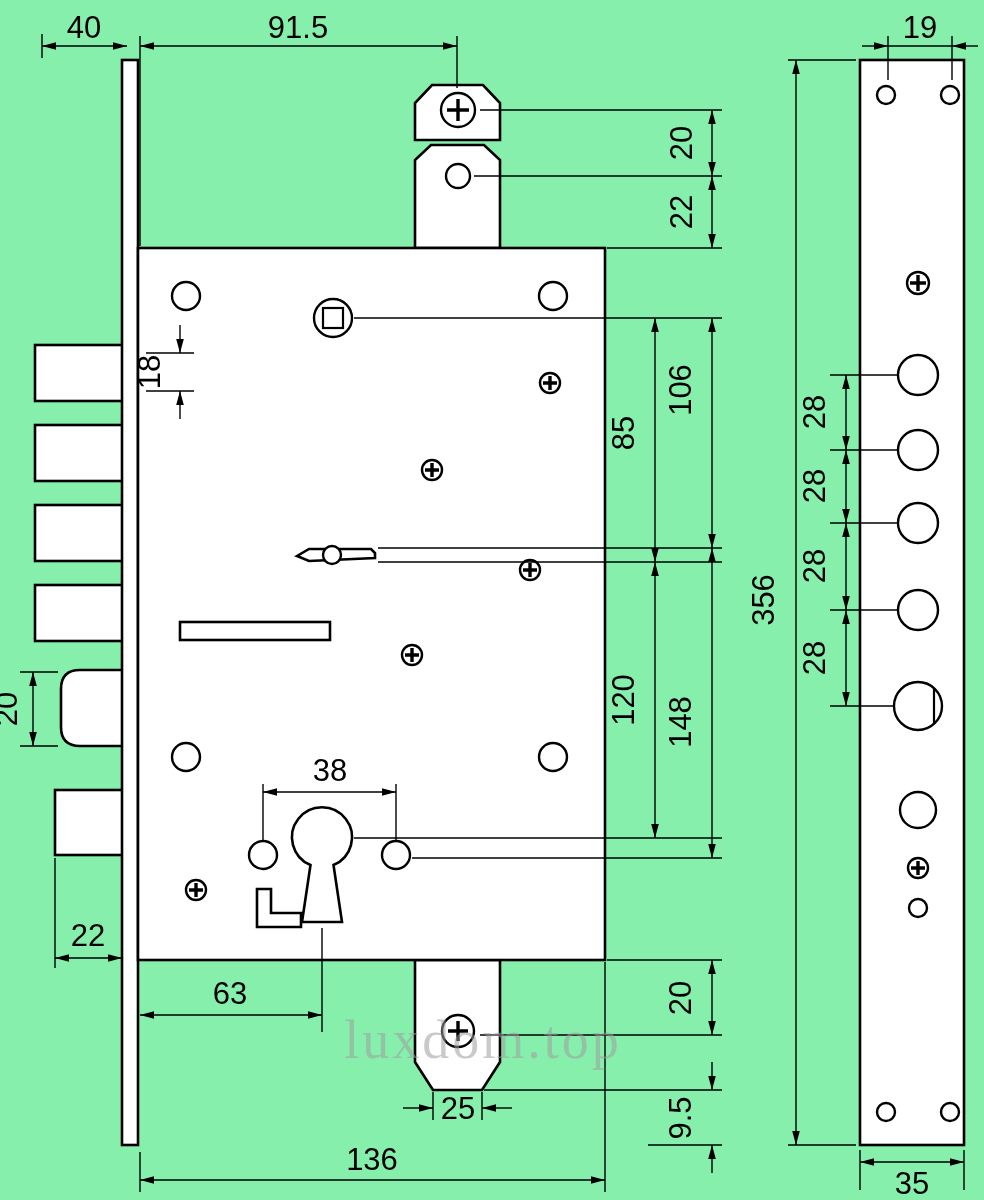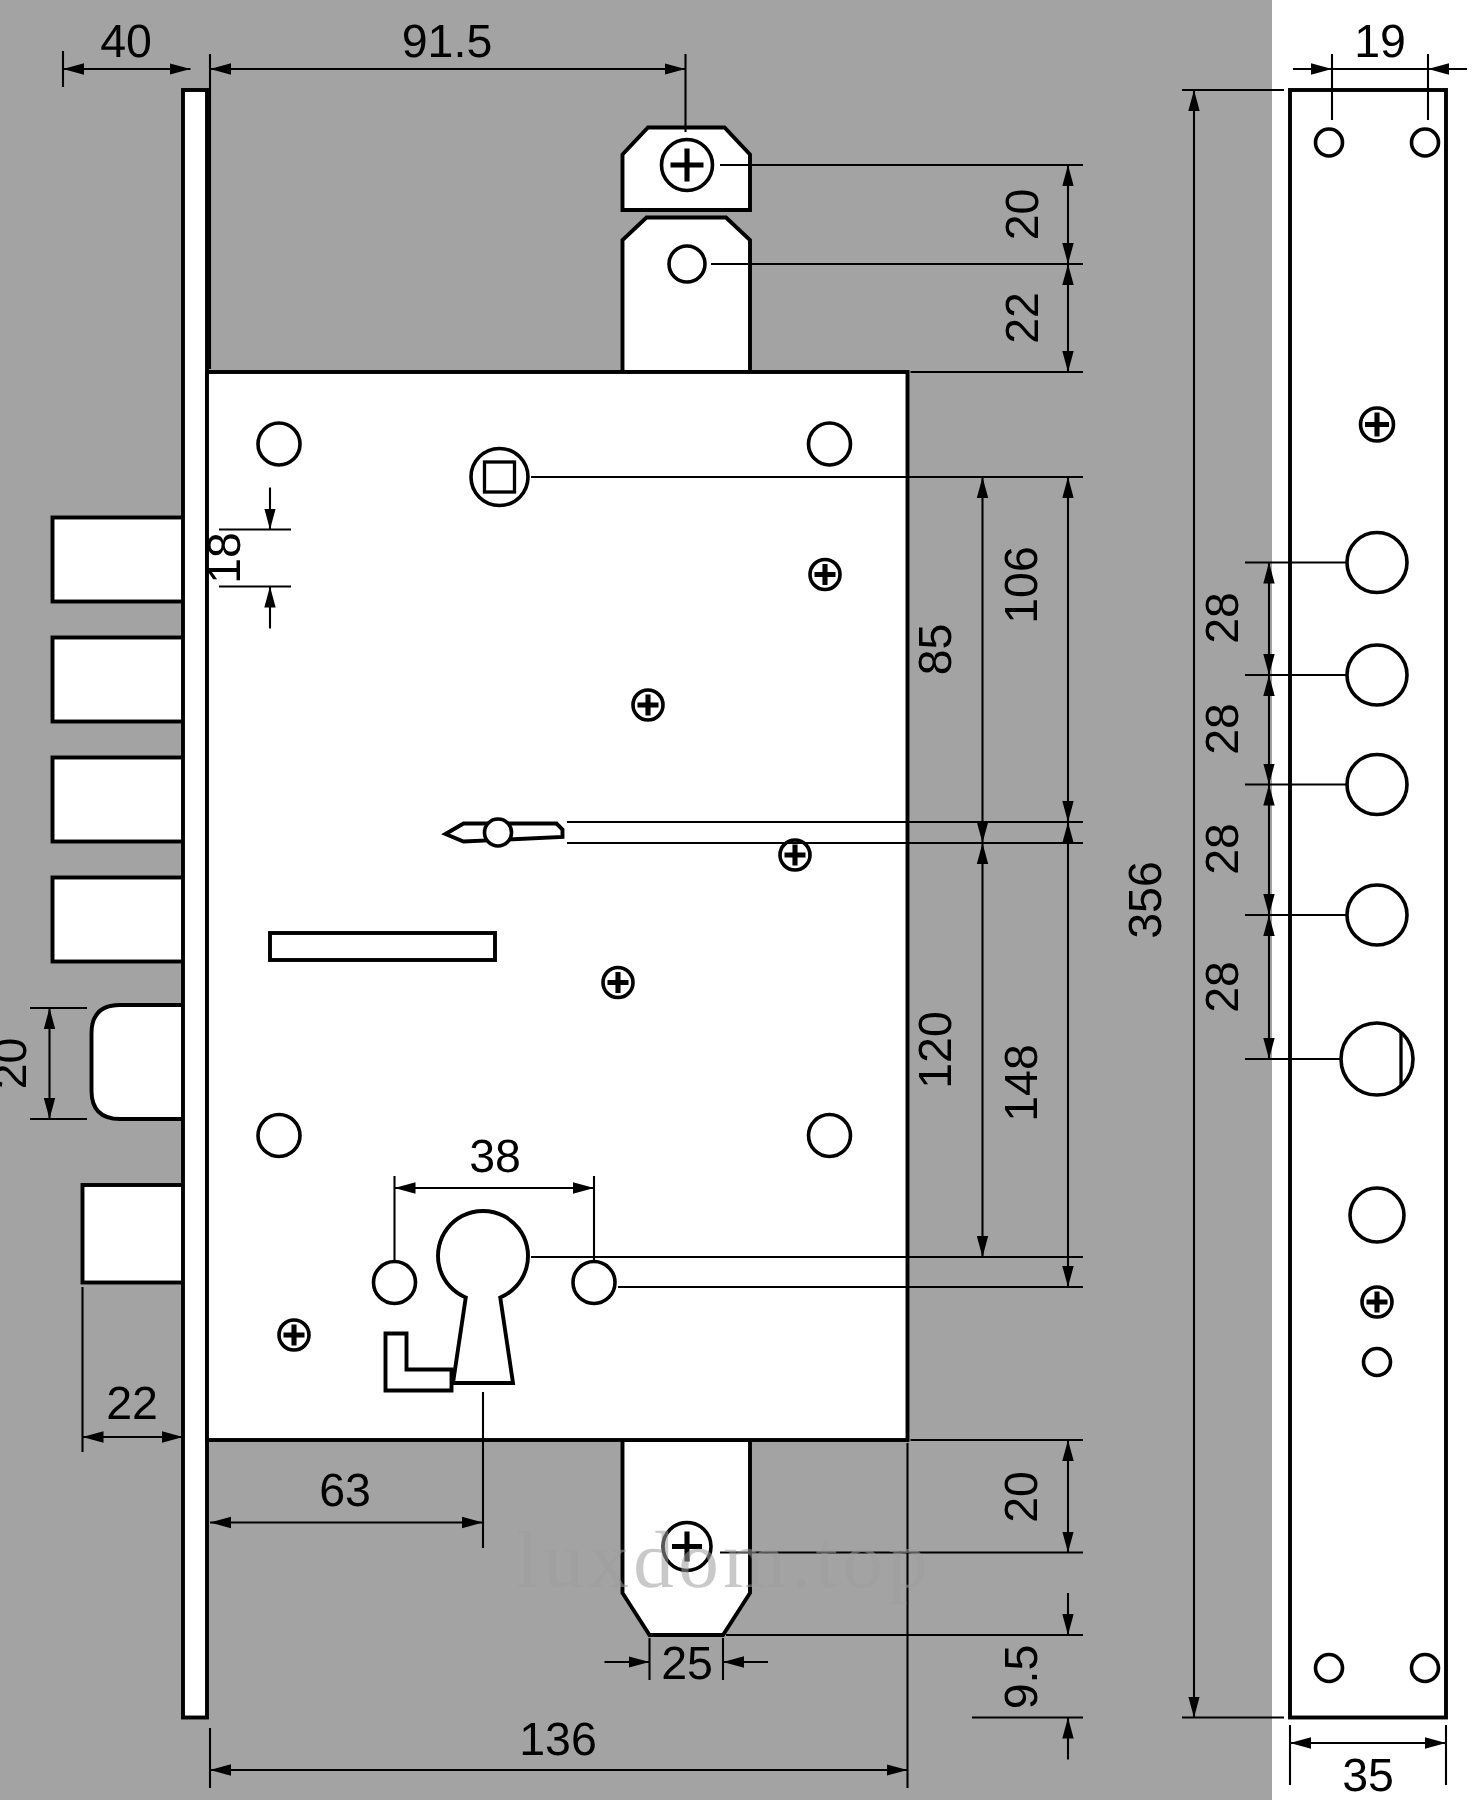--- a/index.html
+++ b/index.html
@@ -1,16 +1,16 @@
 <!DOCTYPE html>
 <html><head>
 <meta charset="utf-8">
 <style>
   html,body{margin:0;padding:0;background:#ffffff}
-  .page{width:848px;height:1200px;position:relative;background:#a3a3a3}
+  .page{width:984px;height:1200px;position:relative;background:#86efac}
   svg{display:block}
   .outline{fill:#fff;stroke:#000;stroke-width:2.6;stroke-linejoin:miter}
   .thin{fill:none;stroke:#000;stroke-width:2.2}
   .hole{fill:#fff;stroke:#000;stroke-width:2.4}
   .cross{stroke:#000;stroke-width:3.4;stroke-linecap:butt;fill:none}
   .dim{stroke:#000;stroke-width:1.4;fill:none}
   .dimtxt{font-family:"Liberation Sans",sans-serif;font-size:31px;fill:#000;text-anchor:middle}
   .wm{font-family:"Liberation Serif",serif;font-size:54px;fill:#9e9e9e;opacity:.55;letter-spacing:3px;text-anchor:middle}
 </style>
 </head>

